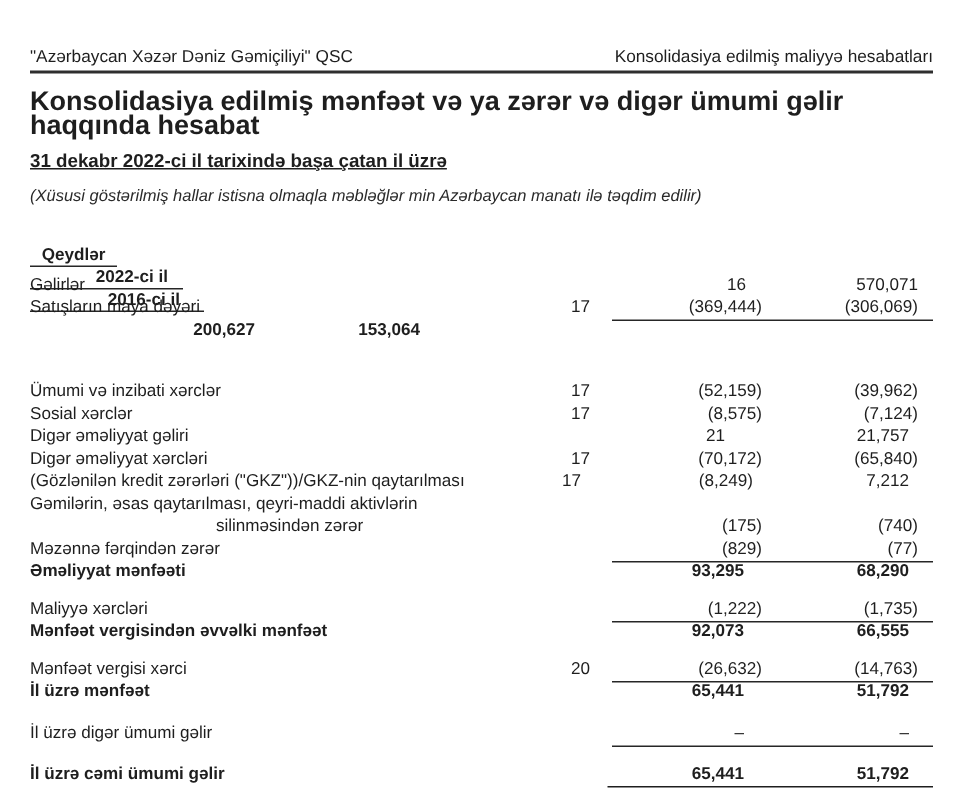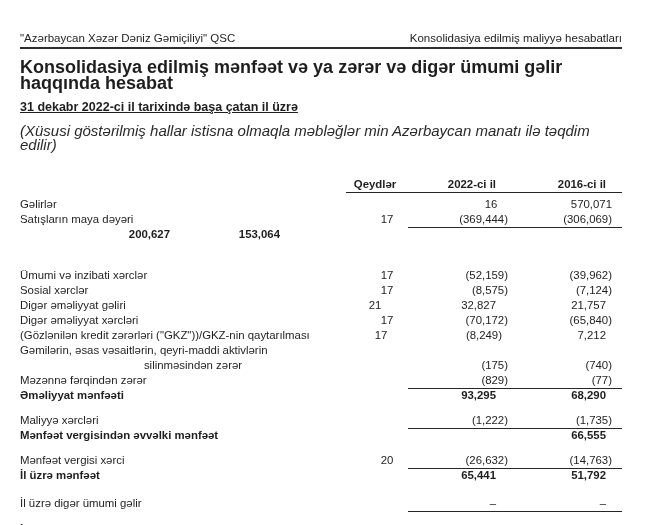--- a/index.html
+++ b/index.html
@@ -35,21 +35,21 @@
   }
   .doc-period {
     margin-top: 8px;
     font-size: 12.5px;
     font-weight: bold;
     line-height: 16px;
     text-decoration: underline;
   }
   .doc-note {
     margin-top: 9px;
-    font-size: 15px;
+    font-size: 11px;
     font-style: italic;
     line-height: 14px;
     color: #2a2a2a;
   }
 
   
   .statement { margin-top: 25px; }
 
   .row {
     display: flex;
@@ -58,21 +58,21 @@
     font-size: 11.4px;
     position: relative;
   }
   .c-label { flex: 1; white-space: nowrap; overflow: hidden; }
   .c-note  { width: 58px; text-align: center; }
   .c-v1    { width: 92px; padding-right: 4px; text-align: right; }
   .c-v2    { width: 100px; padding-right: 10px; text-align: right; }
   .np      { padding-right: 10px; }   
   .c-v2.np { padding-right: 16px; }
 
-  .head-row { font-weight: bold; height: 16px; line-height: 14px; }
+  .head-row { font-weight: bold; height: 16px; line-height: 14px; flex-direction: column; }
   .head-row .c-note,
   .head-row .c-v1,
   .head-row .c-v2 { border-bottom: 1.5px solid #262626; }
 
   .bold { font-weight: bold; }
   .indent .c-label { padding-left: 8px; text-align: center; }
 
   
   .rule-after::after {
     content: "";
@@ -152,40 +152,39 @@
     <div class="row">
       <div class="c-label">Sosial xərclər</div>
       <div class="c-note">17</div>
       <div class="c-v1">(8,575)</div>
       <div class="c-v2">(7,124)</div>
     </div>
 
     <div class="row">
       <div class="c-label">Digər əməliyyat gəliri</div>
       <div class="c-note">21</div>
-      <div class="c-v1 np">32,827</div>
       <div class="c-v2 np">21,757</div>
     </div>
 
     <div class="row">
       <div class="c-label">Digər əməliyyat xərcləri</div>
       <div class="c-note">17</div>
       <div class="c-v1">(70,172)</div>
       <div class="c-v2">(65,840)</div>
     </div>
 
     <div class="row">
       <div class="c-label">(Gözlənilən kredit zərərləri ("GKZ"))/GKZ-nin qaytarılması</div>
       <div class="c-note">17</div>
       <div class="c-v1">(8,249)</div>
       <div class="c-v2 np">7,212</div>
     </div>
 
     <div class="row">
-      <div class="c-label">Gəmilərin, əsas vəsaitlərin, qeyri-maddi aktivlərin</div>
+      <div class="c-label">Gəmilərin, əsas qaytarılması, qeyri-maddi aktivlərin</div>
       <div class="c-note"></div>
       <div class="c-v1"></div>
       <div class="c-v2"></div>
     </div>
 
     <div class="row indent">
       <div class="c-label">silinməsindən zərər</div>
       <div class="c-note"></div>
       <div class="c-v1">(175)</div>
       <div class="c-v2">(740)</div>
@@ -210,20 +209,21 @@
     <div class="row rule-after">
       <div class="c-label">Maliyyə xərcləri</div>
       <div class="c-note"></div>
       <div class="c-v1">(1,222)</div>
       <div class="c-v2">(1,735)</div>
     </div>
 
     <div class="row bold">
       <div class="c-label">Mənfəət vergisindən əvvəlki mənfəət</div>
       <div class="c-note"></div>
+      <div class="c-v1 np">92,073</div>
       <div class="c-v2 np">66,555</div>
     </div>
 
     <div class="sp10"></div>
 
     <div class="row rule-after">
       <div class="c-label">Mənfəət vergisi xərci</div>
       <div class="c-note">20</div>
       <div class="c-v1">(26,632)</div>
       <div class="c-v2">(14,763)</div>

